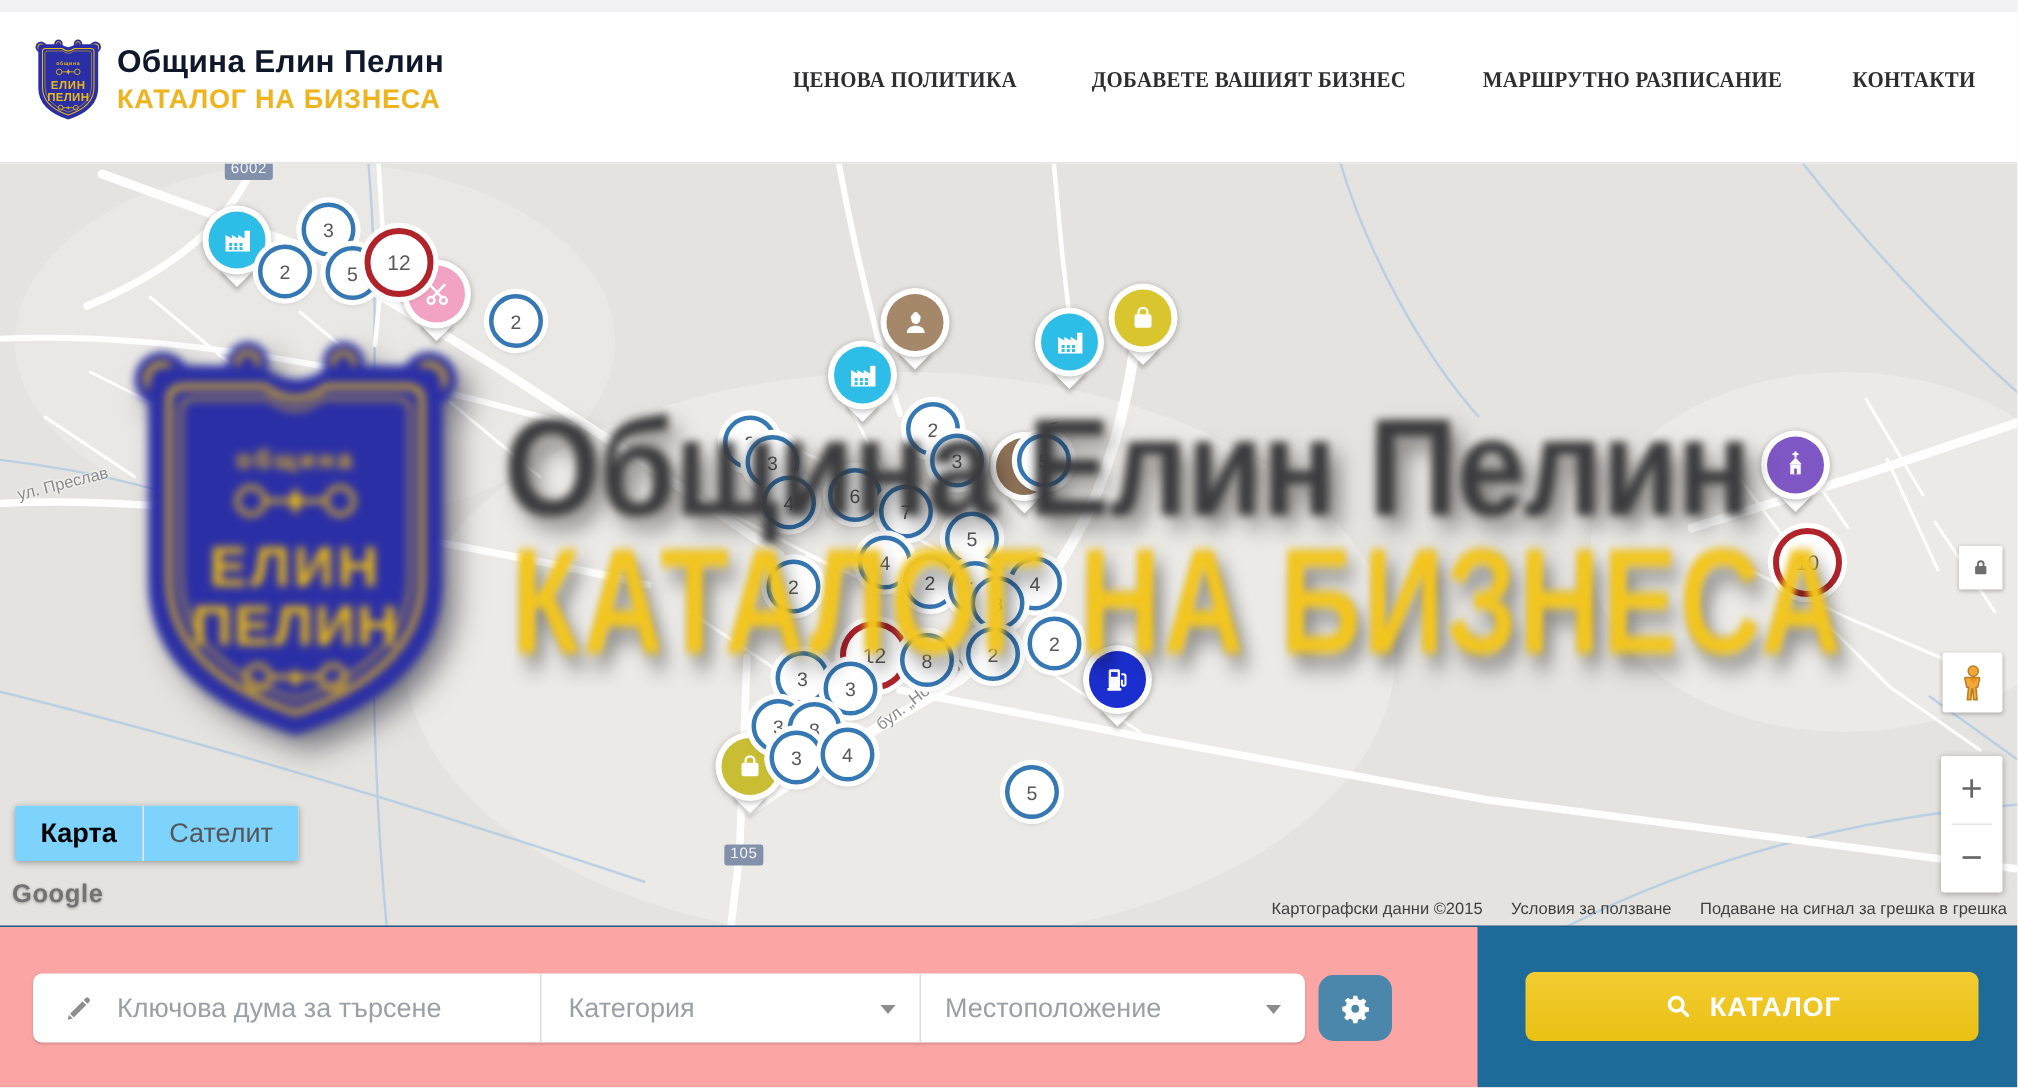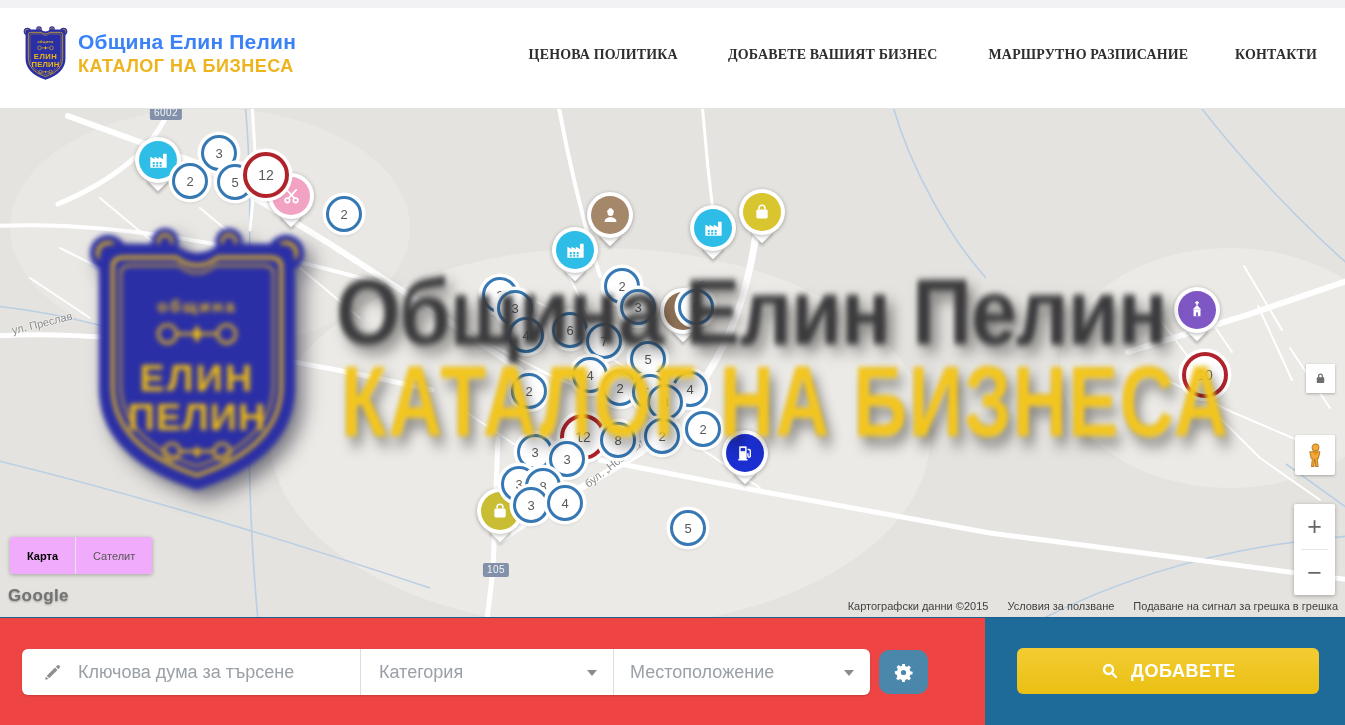--- a/index.html
+++ b/index.html
@@ -4,21 +4,21 @@
 <style>
   html,body{margin:0;padding:0;background:#fff;}
   .stage{position:relative;width:1345px;height:725px;overflow:hidden;
          font-family:"Liberation Sans",sans-serif;background:#fff;}
 
   
   .page-top-strip{position:absolute;top:0;left:0;right:0;height:8px;background:#f2f1f3;z-index:9;}
   .topbar{position:absolute;top:0;left:0;right:0;height:108px;background:#fff;border-bottom:1px solid #e4e4e4;z-index:8;}
   .brand{position:absolute;left:22px;top:24px;display:flex;align-items:center;gap:9px;cursor:pointer;}
   .brand-logo{width:47px;height:58px;display:block;}
-  .brand-line1{font-size:21px;font-weight:bold;color:#3b82f6;letter-spacing:.2px;}
+  .brand-line1{font-size:21px;font-weight:bold;color:#0f172a;letter-spacing:.2px;}
   .brand-line2{font-size:18px;font-weight:bold;color:#eeb41e;letter-spacing:.5px;margin-top:2px;}
   .main-nav{position:absolute;right:25px;top:0;height:108px;display:flex;align-items:center;gap:36px;font-family:Liberation Serif, serif;}
   .nav-item{display:inline-block;font-size:15px;font-weight:bold;color:#2e2e30;text-decoration:none;
             letter-spacing:.2px;transform:scaleX(.93);cursor:pointer;white-space:nowrap;}
 
   
   .map{position:absolute;top:108px;left:0;width:1345px;height:509px;background:#e5e3df;overflow:hidden;cursor:grab;}
   .basemap{position:absolute;left:0;top:0;z-index:0;}
   .road-label{position:absolute;transform:translate(-50%,-50%);background:#8291a9;color:#f2f4f8;
               font-size:10px;line-height:12px;padding:1px 4px;border-radius:2px;letter-spacing:.5px;z-index:1;}
@@ -50,39 +50,39 @@
   .wm-title{position:absolute;left:336px;top:158px;font-size:92px;line-height:1;font-weight:bold;color:#3b3b3d;
             white-space:nowrap;transform:scaleX(.9);transform-origin:left top;letter-spacing:-1px;
             filter:blur(3px) drop-shadow(7px 8px 7px rgba(0,0,0,.5));}
   .wm-sub{position:absolute;left:341px;top:243px;font-size:100px;line-height:1;font-weight:bold;color:#f2c51e;
           white-space:nowrap;transform:scaleX(.75);transform-origin:left top;letter-spacing:2px;
           filter:blur(2.8px) drop-shadow(7px 9px 7px rgba(0,0,0,.45));}
 
   
   .maptype{position:absolute;left:10px;top:429px;display:flex;box-shadow:0 1px 4px rgba(0,0,0,.3);
            border-radius:2px;overflow:hidden;z-index:5;}
-  .maptype button{height:37px;padding:0 17px;background:#f0abfc;border:none;font-family:inherit;font-size:11px;cursor:pointer;}
+  .maptype button{height:37px;padding:0 17px;background:#7dd3fc;border:none;font-family:inherit;font-size:18px;cursor:pointer;}
   .maptype .active{font-weight:bold;color:#000;}
   .maptype .inactive{color:#565656;border-left:1px solid #e6e6e6;}
   .google-logo{position:absolute;left:8px;top:478px;font-size:17px;font-weight:bold;color:#737373;
                letter-spacing:.4px;text-shadow:0 1px 2px rgba(70,70,70,.45);z-index:5;}
   .attribution{position:absolute;right:7px;bottom:5px;display:flex;gap:19px;font-size:11px;color:#3f3f3f;z-index:5;}
   .attribution a{color:#3f3f3f;text-decoration:none;cursor:pointer;}
   .sq-btn{position:absolute;background:#fff;border:none;box-shadow:0 1px 3px rgba(0,0,0,.28);
           display:flex;align-items:center;justify-content:center;cursor:pointer;z-index:5;border-radius:2px;}
   .lock-btn{left:1306px;top:256px;width:29px;height:29px;border-radius:1px;}
   .pegman-btn{left:1295px;top:327px;width:40px;height:40px;}
   .zoomctl{position:absolute;left:1294px;top:396px;width:41px;background:#fff;border-radius:2px;
            box-shadow:0 1px 4px rgba(0,0,0,.3);z-index:5;}
   .zoomctl button{display:block;width:100%;height:45px;background:none;border:none;font-size:25px;
                   color:#666;cursor:pointer;font-family:inherit;line-height:1;}
   .zoom-divider{height:1px;background:#e6e6e6;margin:0 7px;}
 
   
-  .searchbar{position:absolute;top:617px;left:0;width:1345px;height:108px;background:#ef4444;
+  .searchbar{position:absolute;top:617px;left:0;width:1345px;height:108px;background:#fca5a5;
              border-top:1px solid #1a6190;box-sizing:border-box;}
   .searchbar-right{position:absolute;left:985px;top:0;width:360px;height:100%;background:#1e6b9a;}
   .pill{position:absolute;left:22px;top:31px;width:848px;height:46px;background:#fff;border-radius:6px;
         display:flex;box-shadow:0 1px 2px rgba(0,0,0,.18);z-index:2;}
   .cell{position:relative;display:flex;align-items:center;box-sizing:border-box;}
   .cell-keyword{width:338px;padding-left:20px;gap:13px;}
   .keyword-input{border:none;outline:none;font-size:18px;font-family:inherit;color:#444;width:230px;background:transparent;}
   .keyword-input::placeholder{color:#9aa0a6;}
   .cell-category{width:253px;border-left:1px solid #ddd;padding-left:18px;color:#9aa0a6;font-size:18px;cursor:pointer;}
   .cell-location{flex:1;border-left:1px solid #ddd;padding-left:16px;color:#9aa0a6;font-size:18px;cursor:pointer;}
@@ -488,16 +488,16 @@
 
     <button class="search-btn">
       <span style="display:flex">
         <svg viewBox="0 0 24 24" width="20" height="20">
             <g fill="none" stroke="#fff" stroke-width="2.8" stroke-linecap="round">
               <circle cx="10.2" cy="10.2" r="5.4"></circle>
               <path d="M14.4 14.4l4.8 4.8"></path>
             </g>
           </svg>
       </span>
-      <span>ДОБАВЕТЕ</span>
+      <span>КАТАЛОГ</span>
     </button>
   </div>
 </div>
 
 </body></html>

